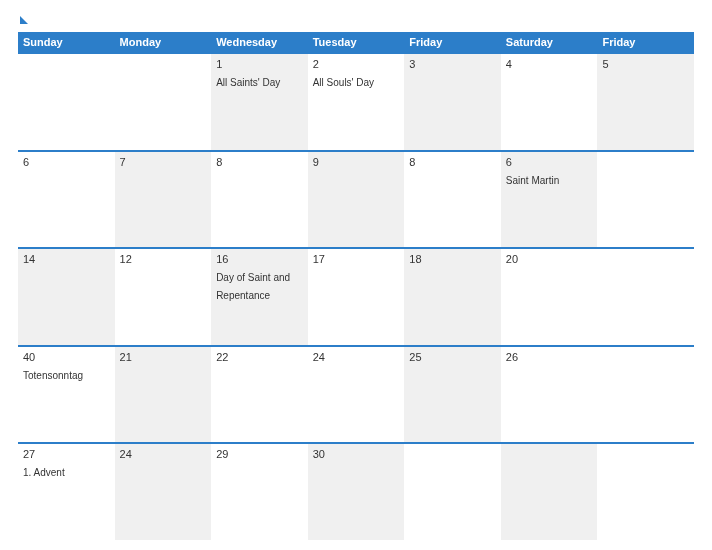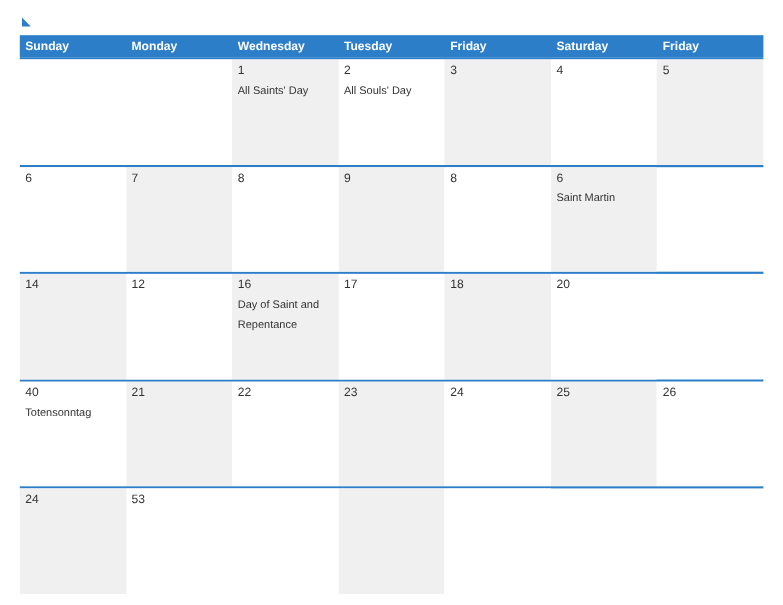--- a/index.html
+++ b/index.html
@@ -205,39 +205,40 @@
           </div>
         </div>
         <div class="cal-week">
           <div class="cal-cell"><span class="day-num">40</span><span class="day-event">Totensonntag</span></div>
           <div class="cal-cell gray-bg">
             <span class="day-num">21</span>
           </div>
           <div class="cal-cell">
             <span class="day-num">22</span>
           </div>
-          <div class="cal-cell gray-bg">
-            <span class="day-num">23</span>
-          </div>
           <div class="cal-cell">
             <span class="day-num">24</span>
           </div>
           <div class="cal-cell gray-bg">
             <span class="day-num">25</span>
           </div>
           <div class="cal-cell">
             <span class="day-num">26</span>
           </div>
         </div>
         <div class="cal-week">
+          <div class="cal-cell"><span class="day-num">27</span><span class="day-event">1. Advent</span></div>
           <div class="cal-cell gray-bg">
             <span class="day-num">24</span>
           </div>
           <div class="cal-cell">
-            <span class="day-num">53</span>
+            <span class="day-num">29</span>
+          </div>
+          <div class="cal-cell gray-bg">
+            <span class="day-num">30</span>
           </div>
           <div class="cal-cell"></div>
           <div class="cal-cell gray-bg"></div>
           <div class="cal-cell"></div>
         </div>
       </div>
   </div>
 </div>
 
 </body></html>

